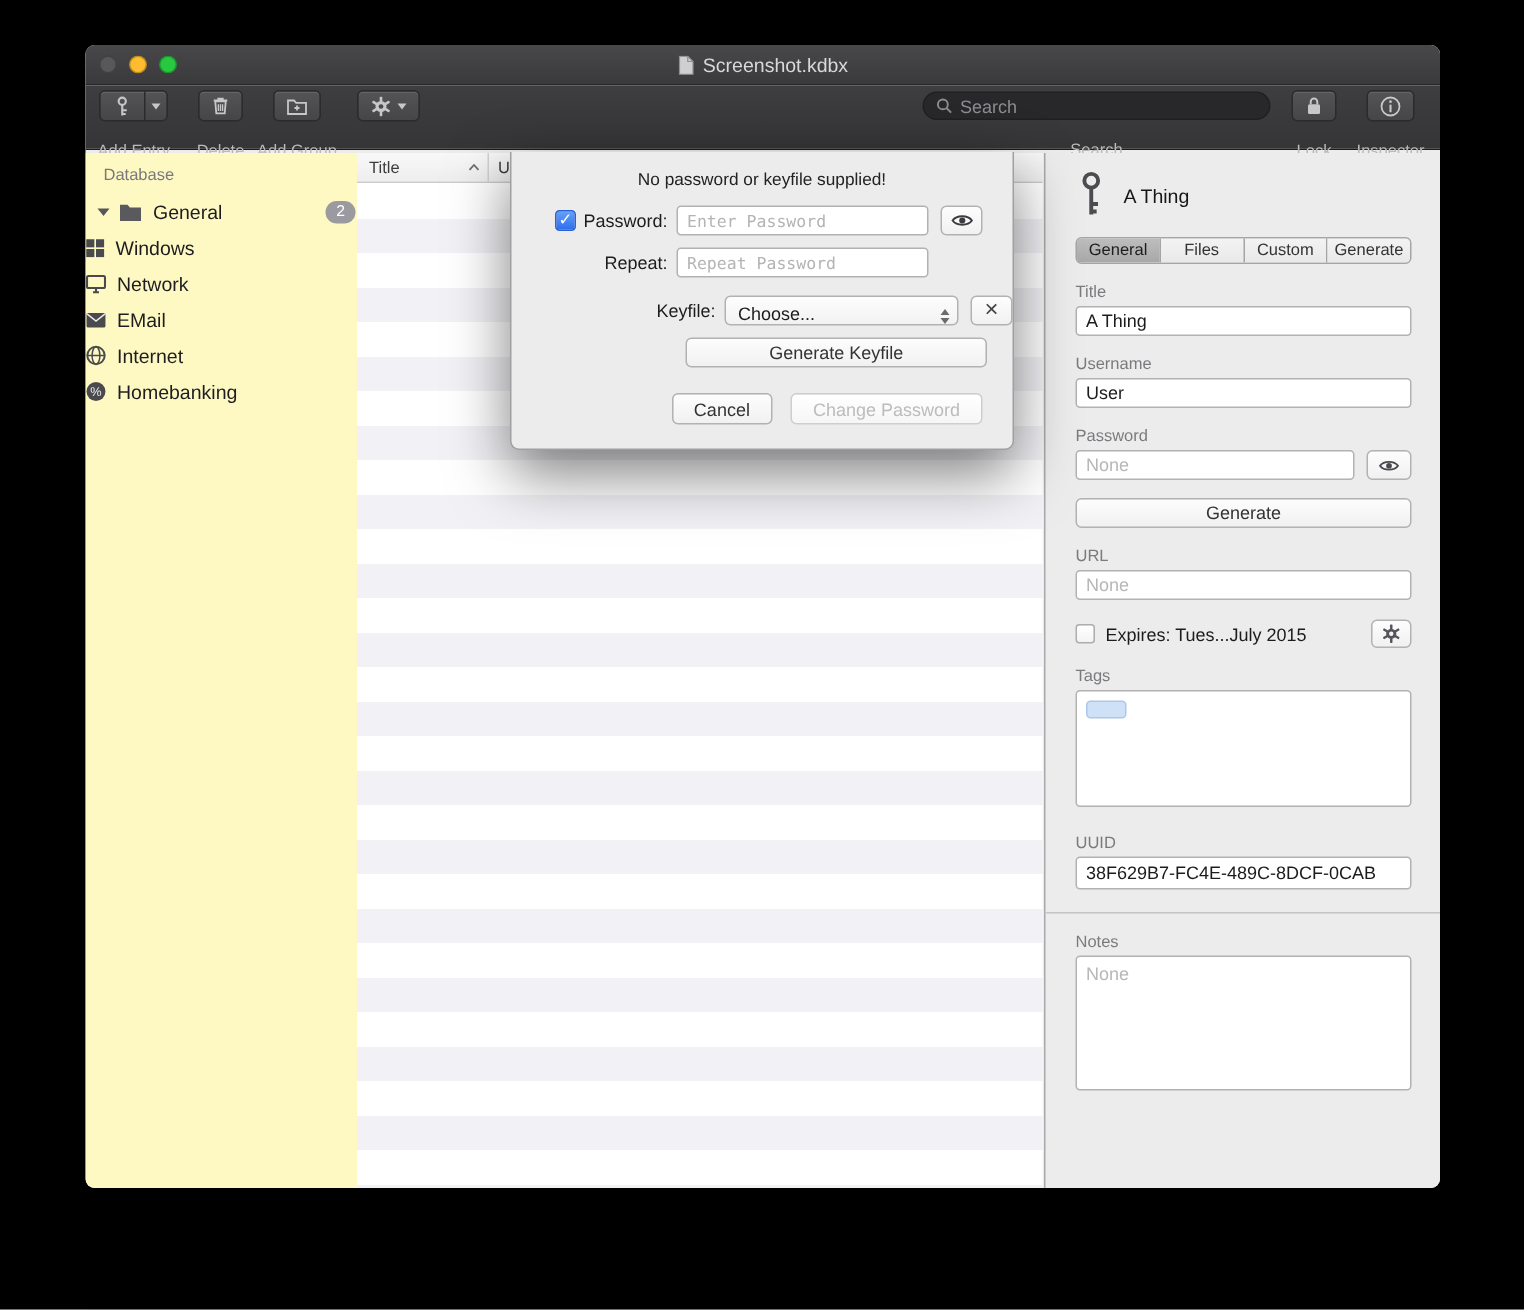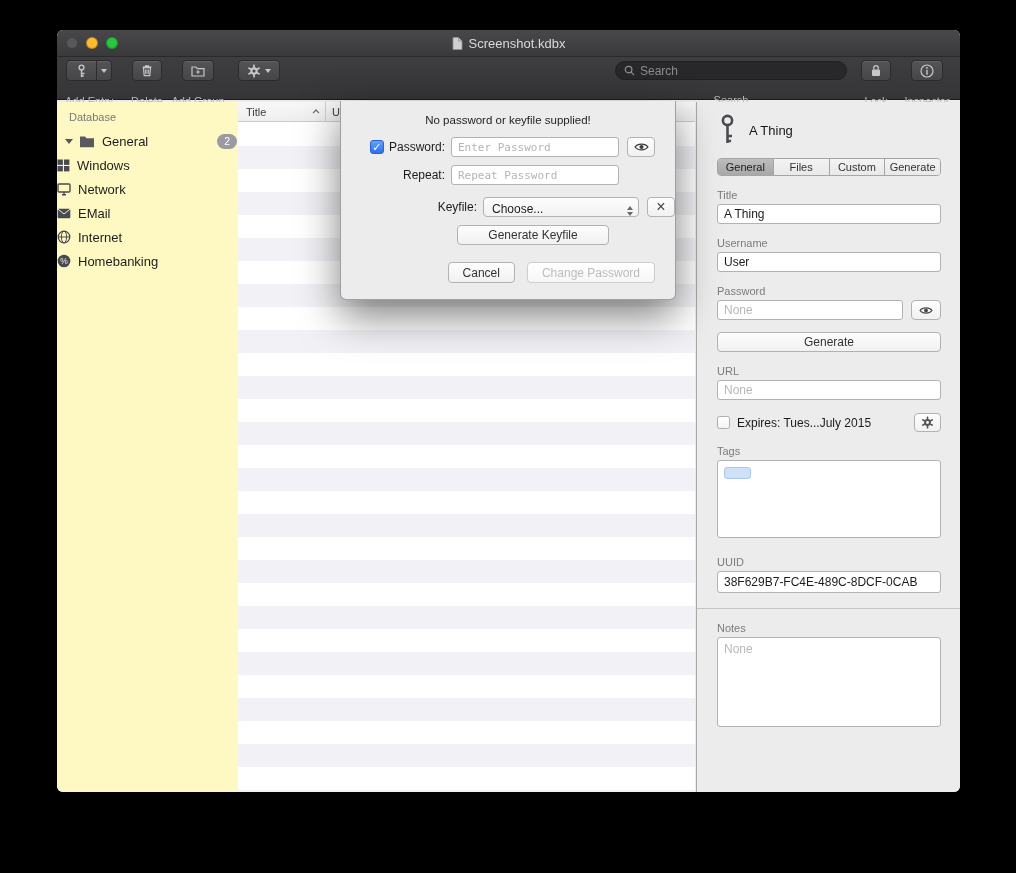--- a/index.html
+++ b/index.html
@@ -124,21 +124,21 @@
   .sheet .sqbtn { margin-left:8px; width:28px; }
   .kselect { width:168px; height:20px; border:1px solid #b2b2b2; border-radius:4px;
              background:linear-gradient(#fdfdfd,#f2f2f2); display:flex; align-items:flex-end;
              justify-content:space-between; padding:0 5px 0 8px; font-size:12px; color:#1c1c1e; cursor:default; }
   .arrows { display:flex; flex-direction:column; gap:2.5px; }
   .tri-up { width:0; height:0; border-left:3.5px solid transparent; border-right:3.5px solid transparent;
             border-bottom:4px solid #6a6a6a; }
   .tri-down { width:0; height:0; border-left:3.5px solid transparent; border-right:3.5px solid transparent;
               border-top:4px solid #6a6a6a; }
   .gen-keyfile-row { padding-left:116px; margin:4px 0 0 0; }
-  .btn-genkeyfile { width:152px; }
+  .btn-genkeyfile { width:201px; }
   .sheet-btns { display:flex; justify-content:flex-end; gap:12px; padding-right:20px; margin-top:17px; }
   .dlg-btn { height:21px; padding:0 14px; }
   .dlg-btn.disabled { color:#bcbcbc; border-color:#cecece; background:linear-gradient(#ffffff,#f6f6f6); }
   .xglyph { font-size:16px; color:#444; line-height:1; }
 </style>
 </head>
 <body>
 
 <div class="window">
 

